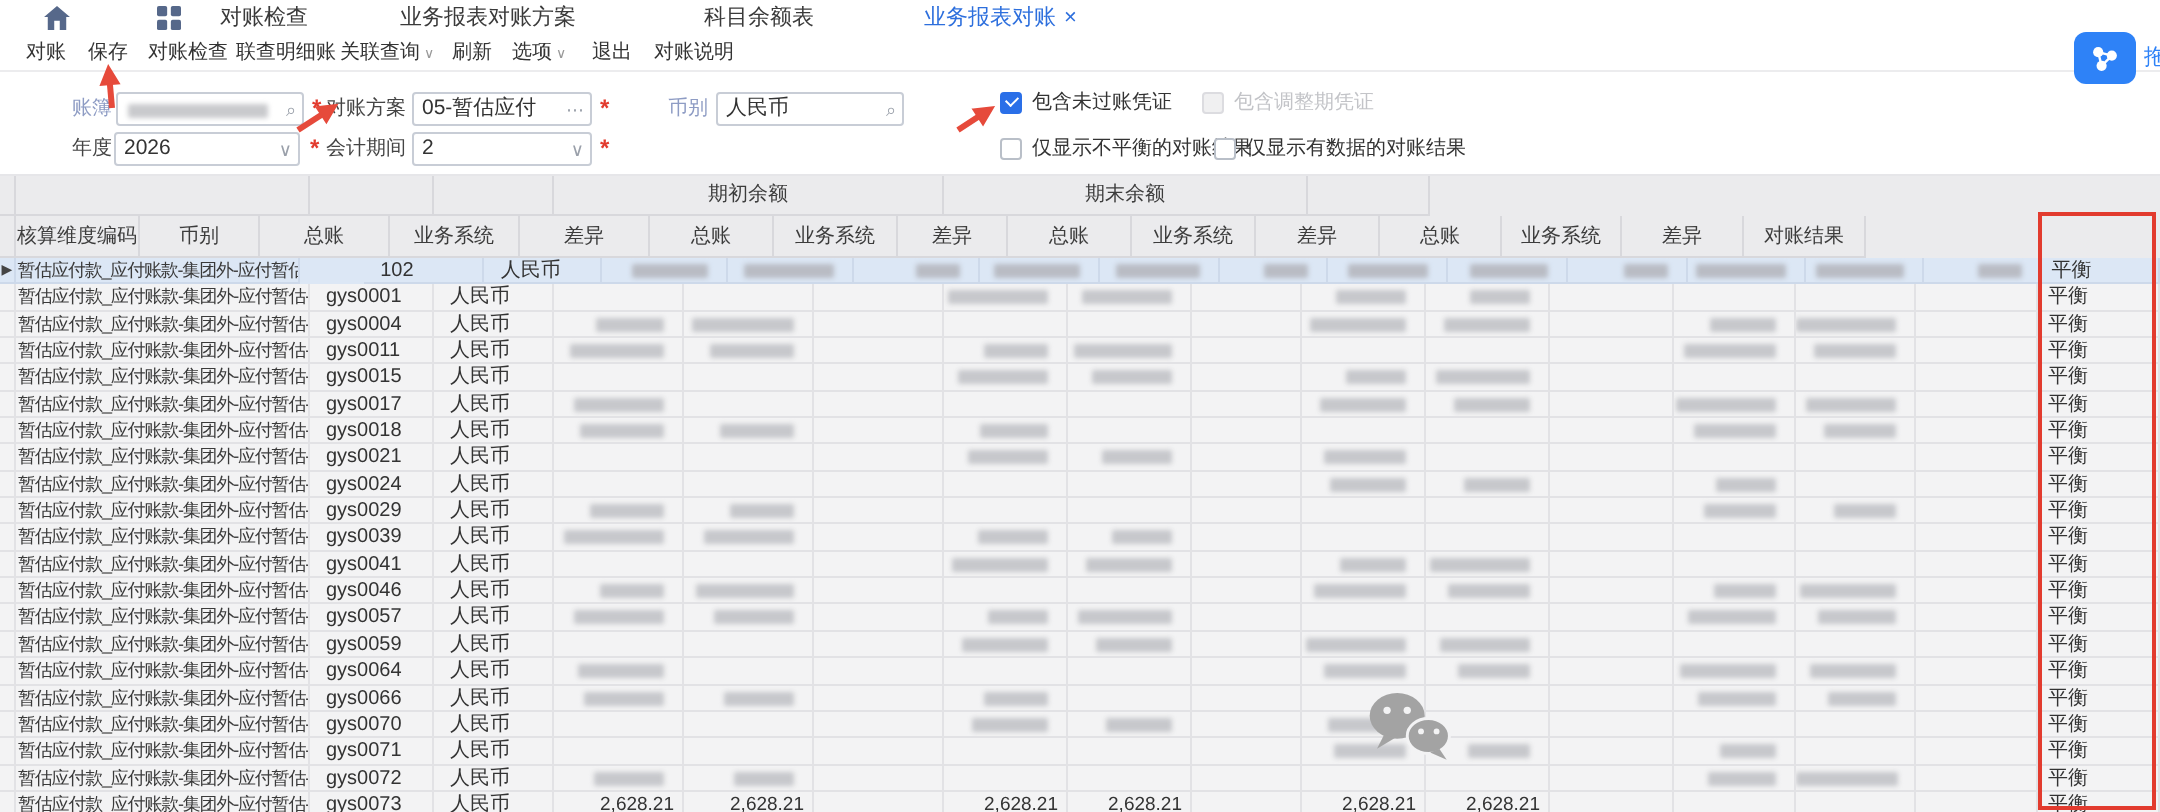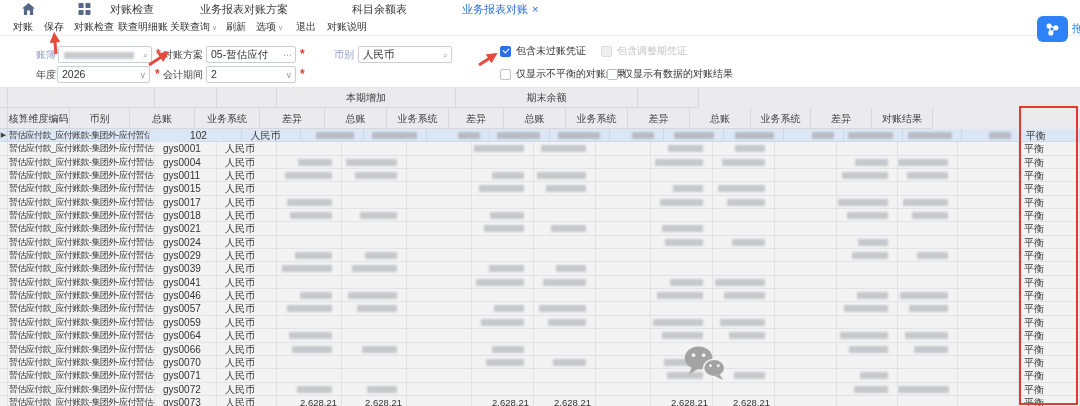--- a/index.html
+++ b/index.html
@@ -157,21 +157,21 @@
 </div>
 <div class="floatlabel">拖拽</div>
 
 <div class="grid">
   <div id="ghead">
       <div class="hrow" style="height: 20px;">
         <div class="hcell" style="width: 8px; line-height: 20px;"></div>
         <div class="hcell" style="width: 147px; line-height: 20px;"></div>
         <div class="hcell" style="width: 62px; line-height: 20px;"></div>
         <div class="hcell" style="width: 60px; line-height: 20px;"></div>
-        <div class="hcell" style="width: 179px; line-height: 20px;">本期增加</div>
+        <div class="hcell" style="width: 195px; line-height: 20px;">期初余额</div>
         <div class="hcell" style="width: 182px; line-height: 20px;">期末余额</div>
         <div class="hcell" style="width: 61px; line-height: 20px;"></div>
       </div>
       <div class="hrow" style="height: 21px;">
         <div class="hcell" style="width: 8px; line-height: 21px;"></div>
         <div class="hcell" style="width: 62px; line-height: 21px;">核算维度编码</div>
         <div class="hcell" style="width: 60px; line-height: 21px;">币别</div>
         <div class="hcell" style="width: 65px; line-height: 21px;">总账</div>
         <div class="hcell" style="width: 65px; line-height: 21px;">业务系统</div>
         <div class="hcell" style="width: 65px; line-height: 21px;">差异</div>

